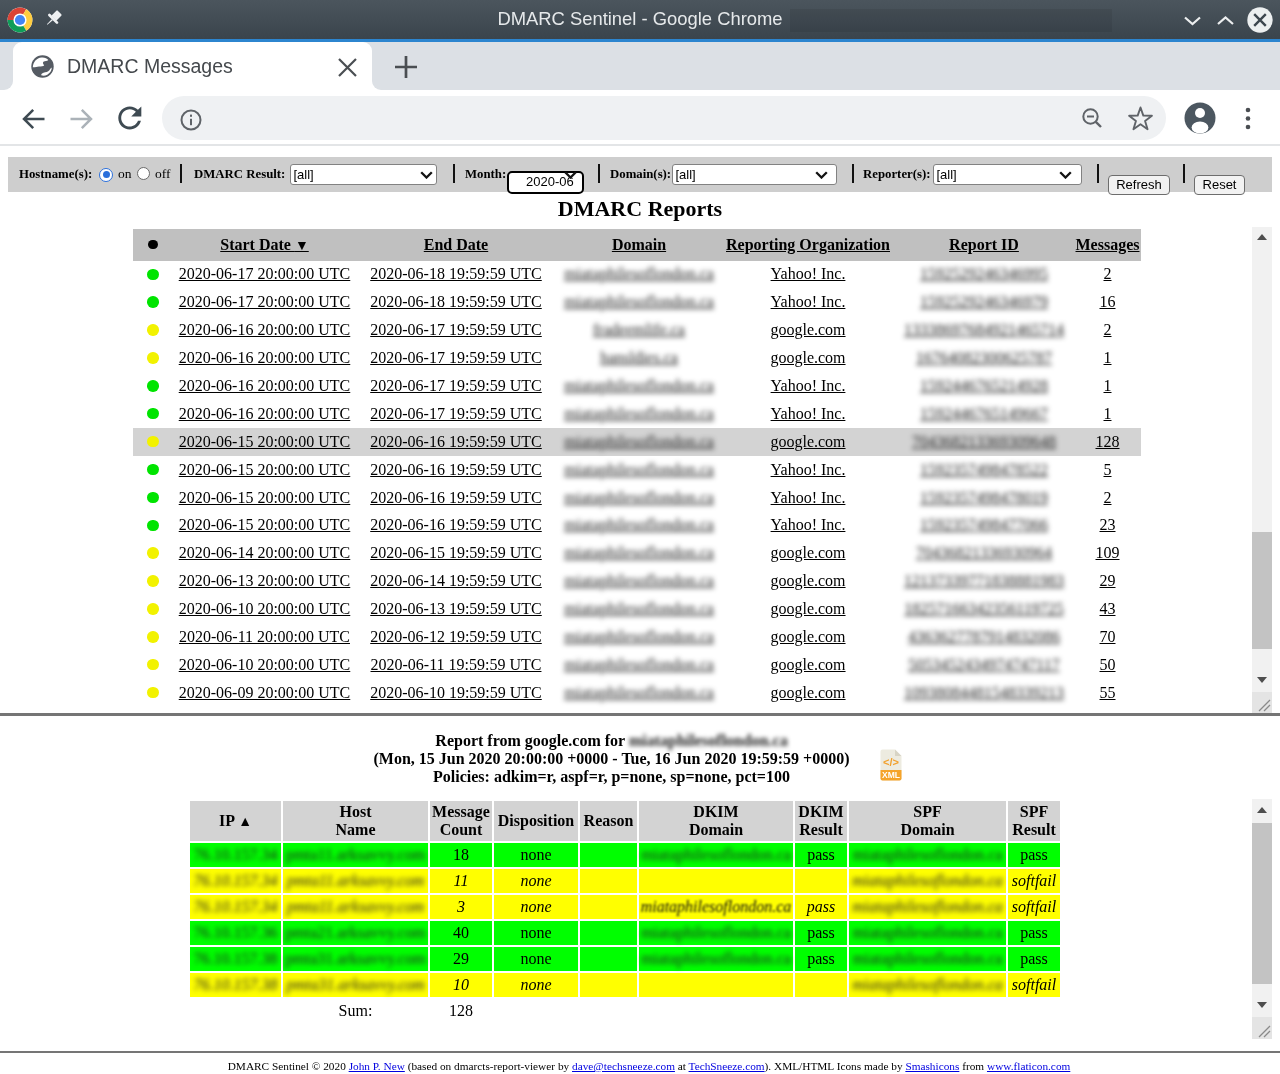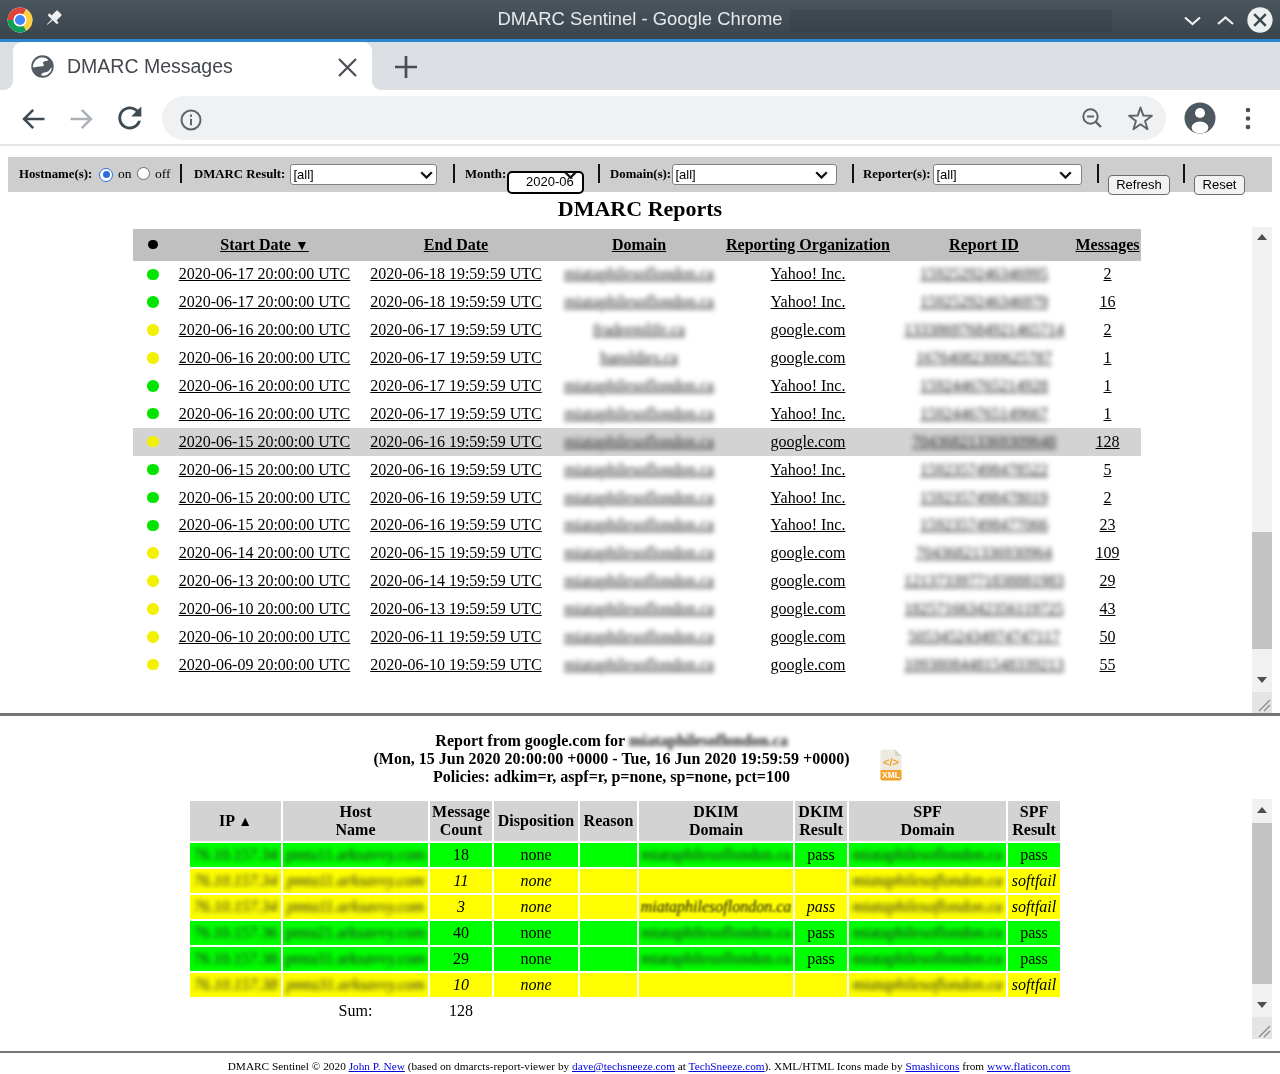--- a/index.html
+++ b/index.html
@@ -405,20 +405,29 @@
           <td><span class="dot dy"></span></td>
           <td>2020-06-10 20:00:00 UTC</td>
           <td>2020-06-13 19:59:59 UTC</td>
           <td><span class="blur">miataphilesoflondon.ca</span></td>
           <td>google.com</td>
           <td><span class="blur">18257166342356119725</span></td>
           <td>43</td>
         </tr>
 <tr>
           <td><span class="dot dy"></span></td>
+          <td>2020-06-11 20:00:00 UTC</td>
+          <td>2020-06-12 19:59:59 UTC</td>
+          <td><span class="blur">miataphilesoflondon.ca</span></td>
+          <td>google.com</td>
+          <td><span class="blur">4363627787914832086</span></td>
+          <td>70</td>
+        </tr>
+<tr>
+          <td><span class="dot dy"></span></td>
           <td>2020-06-10 20:00:00 UTC</td>
           <td>2020-06-11 19:59:59 UTC</td>
           <td><span class="blur">miataphilesoflondon.ca</span></td>
           <td>google.com</td>
           <td><span class="blur">5053452434974747117</span></td>
           <td>50</td>
         </tr>
 <tr>
           <td><span class="dot dy"></span></td>
           <td>2020-06-09 20:00:00 UTC</td>

